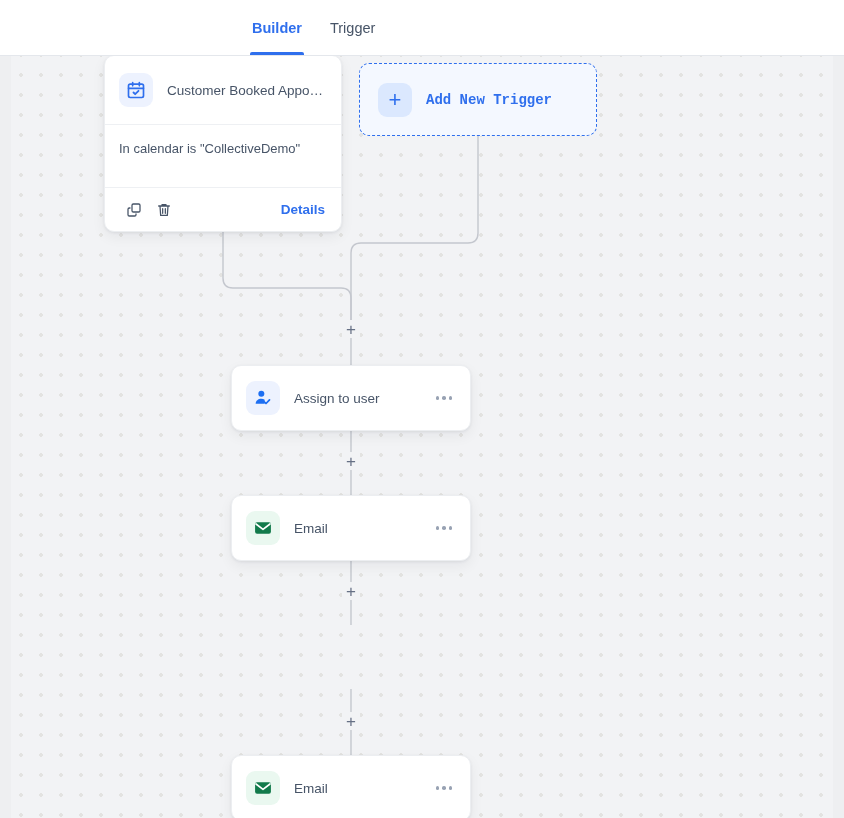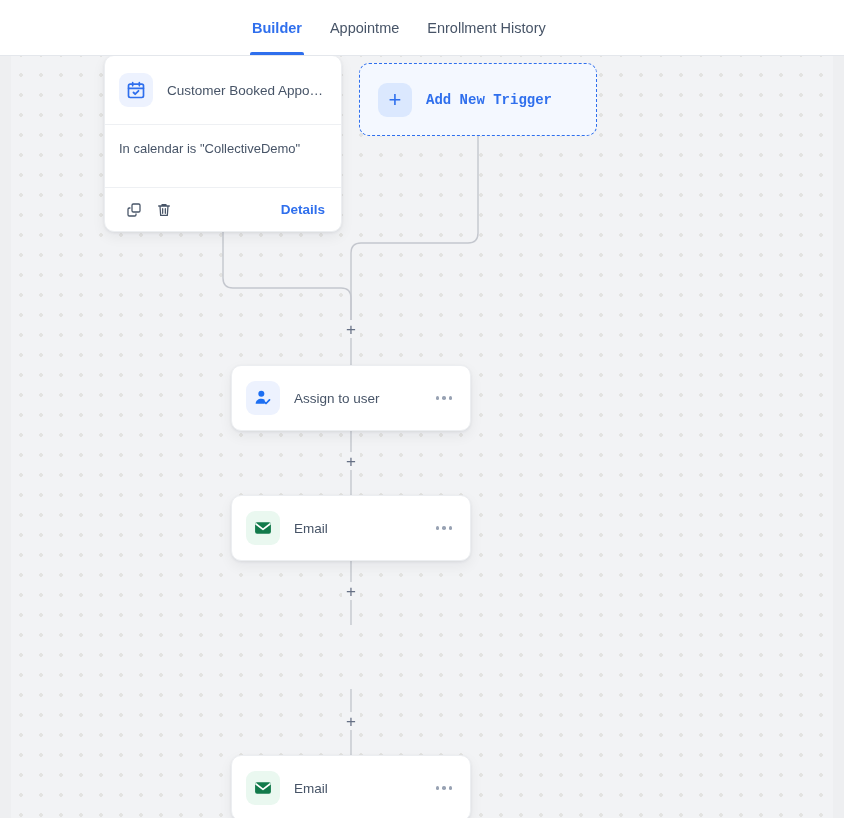--- a/index.html
+++ b/index.html
@@ -224,24 +224,21 @@
 </style>
 </head>
 <body>
 
 <div class="topbar">
   <div class="tabs">
     <div class="tab active">
       <span>Builder</span>
     </div>
     <div class="tab">
-      <span>Appointme</span>
-    </div>
-    <div class="tab">
-      <span>Enrollment History</span>
+      <span>Trigger</span>
     </div>
   </div>
 </div>
 
 <div class="canvas">
 
   <div class="edge-band left"></div>
   <div class="edge-band right"></div>
 
   <svg class="connectors" viewBox="0 0 844 762" width="844" height="762">

